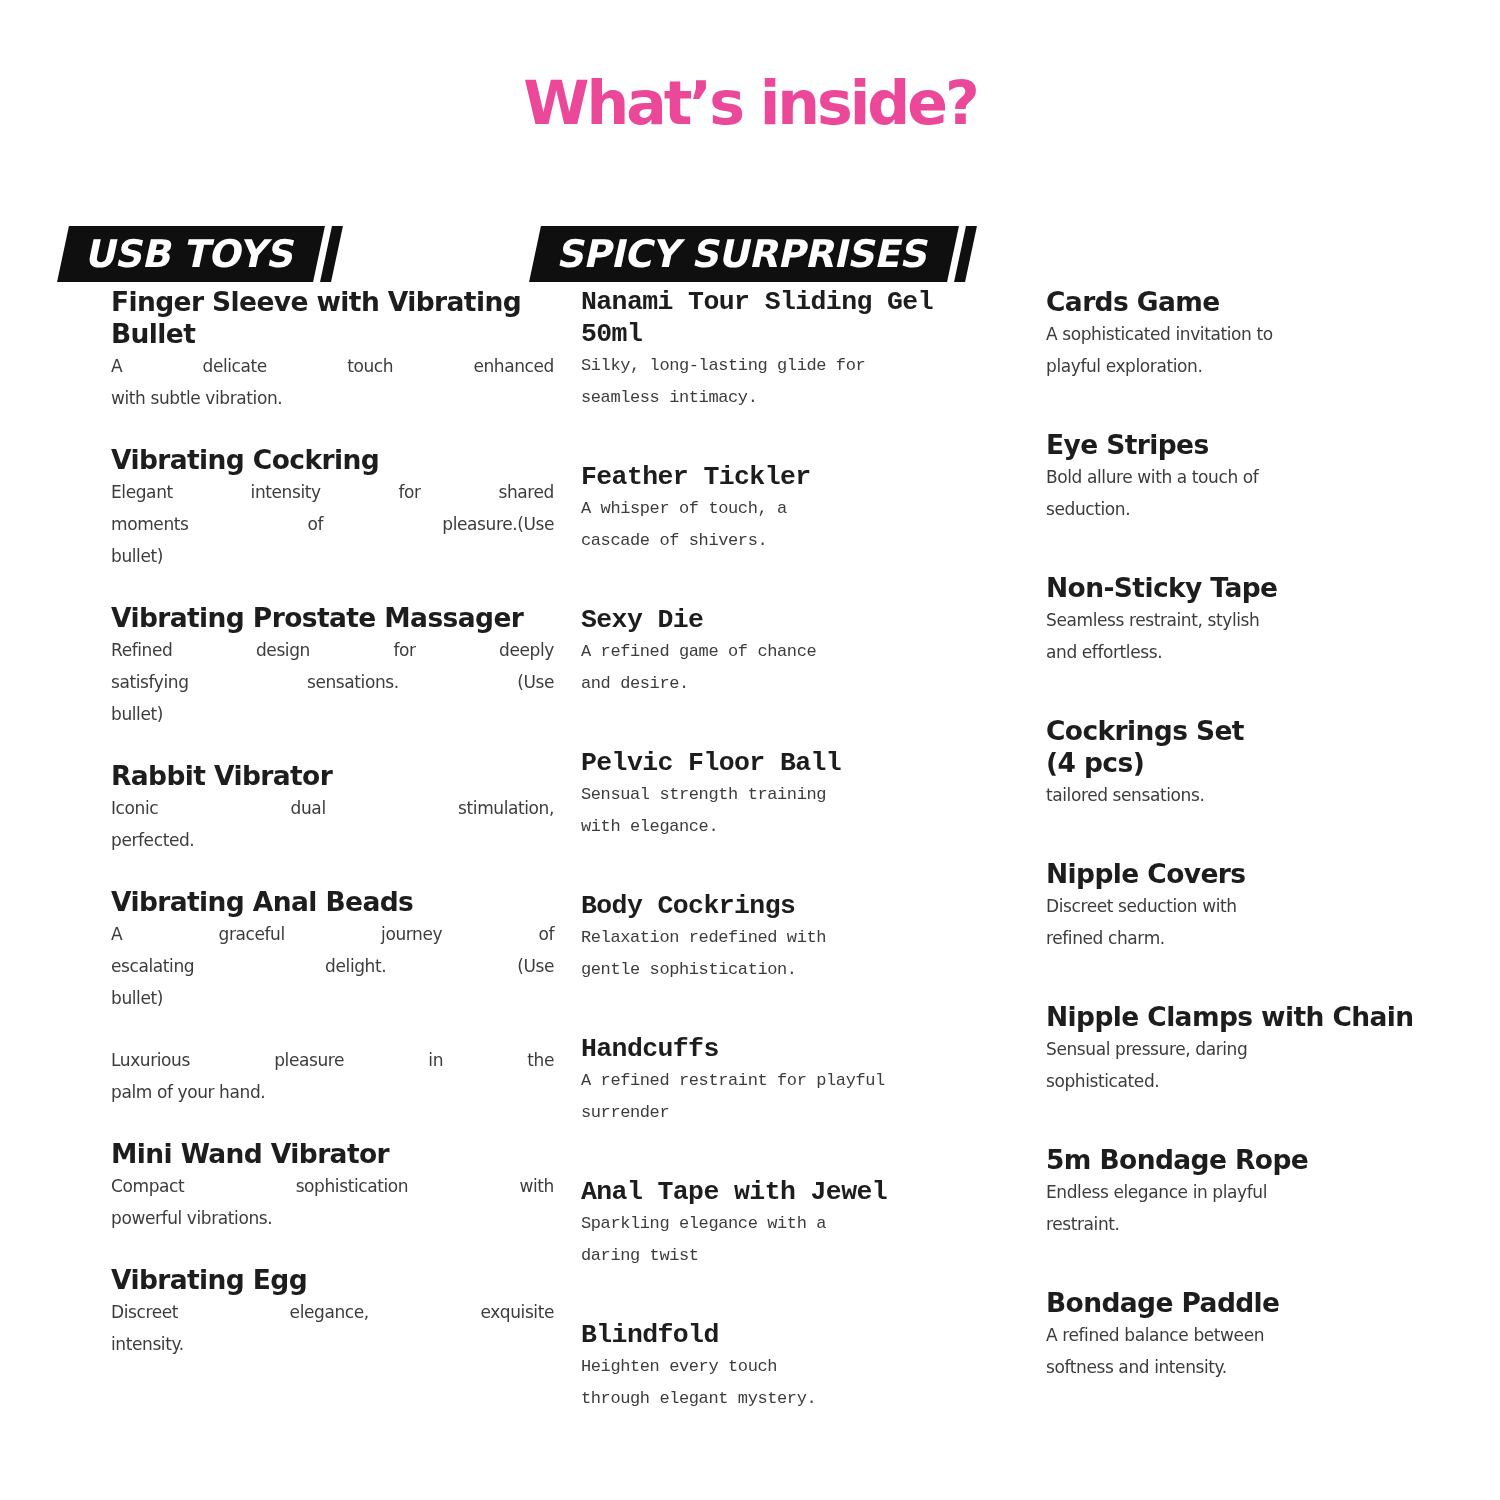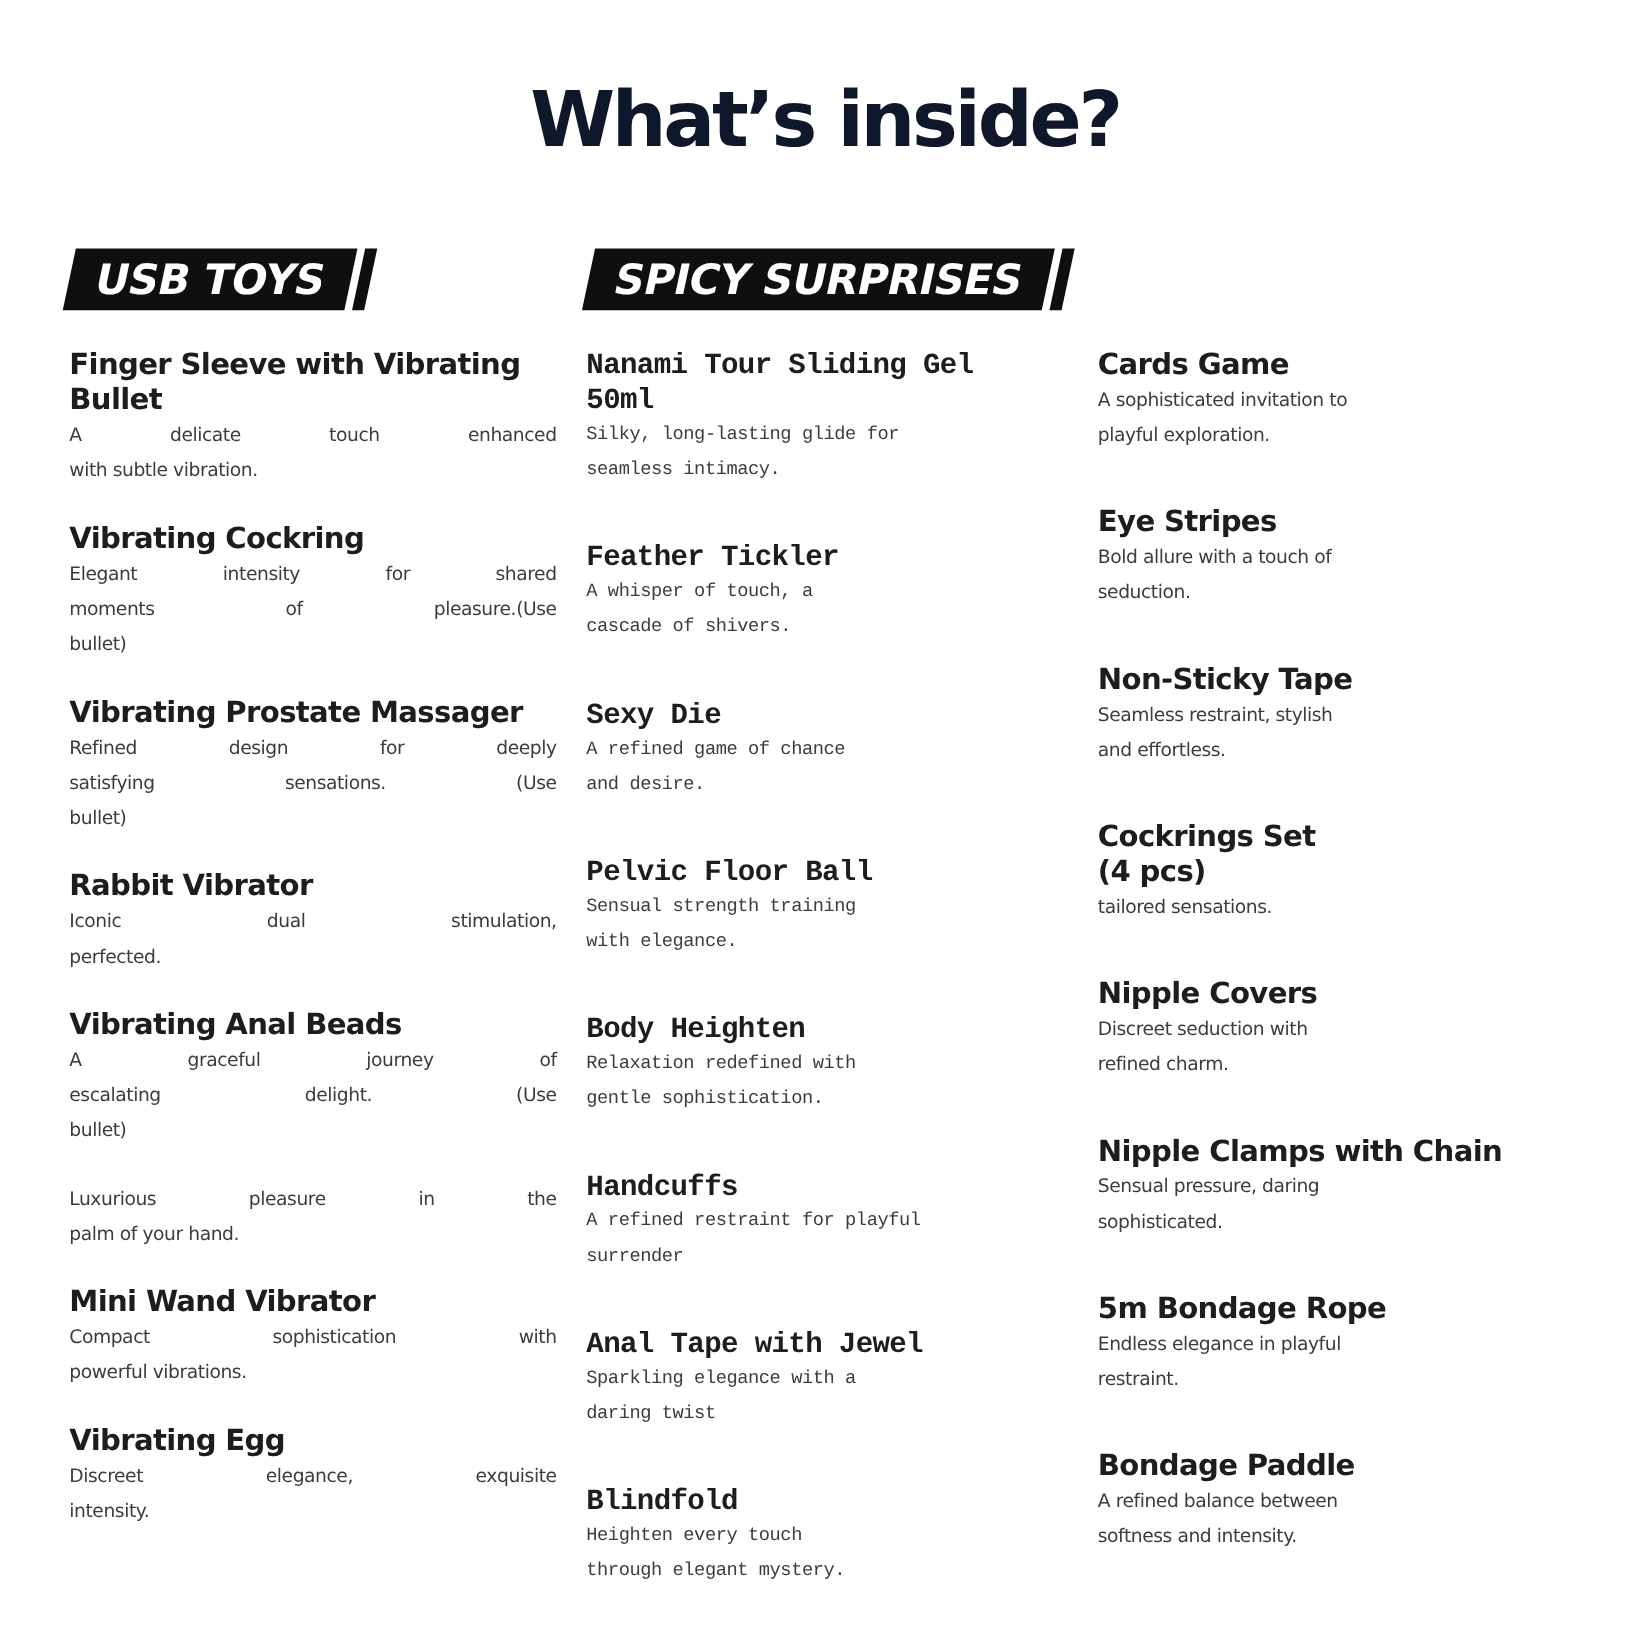--- a/index.html
+++ b/index.html
@@ -7,24 +7,24 @@
     width: 1500px; height: 1500px;
     background: #ffffff;
     font-family: "DejaVu Sans", "Liberation Sans", sans-serif;
     position: relative;
     overflow: hidden;
   }
   .page-title {
     position: absolute;
     top: 68px; left: 0; right: 0;
     text-align: center;
-    font-size: 70px;
+    font-size: 60px;
     font-weight: bold;
     letter-spacing: -3px;
-    color: #0f172a;
+    color: #ec4899;
   }
   .banner-group {
     position: absolute;
     top: 226px;
     display: flex;
     align-items: stretch;
     height: 56px;
   }
   .banner-group.usb { left: 63px; }
   .banner-group.spicy { left: 535px; }
@@ -41,21 +41,22 @@
     white-space: pre;
   }
   .banner-slash {
     background: #0f0f0f;
     transform: skewX(-12deg);
     width: 11px;
     margin-left: 7px;
   }
   .column {
     position: absolute;
-    top: 316px;
+    top: 286px;
+    margin-left: 48px;
   }
   .col-0 { left: 63px;  width: 443px; }
   .col-1 { left: 533px; width: 436px; font-family: Liberation Mono, monospace; }
   .col-2 { left: 998px; width: 448px; }
   .item { margin-bottom: 30px; }
   .col-1 .item, .col-2 .item { margin-bottom: 47px; }
   .item-title {
     font-weight: bold;
     font-size: 26.5px;
     line-height: 32px;
@@ -176,21 +177,21 @@
       </div>
     </div>
     <div class="item">
       <div class="item-title">Pelvic Floor Ball</div>
       <div class="item-desc">
         <div class="desc-line">Sensual strength training</div>
         <div class="desc-line">with elegance.</div>
       </div>
     </div>
     <div class="item">
-      <div class="item-title">Body Heighten</div>
+      <div class="item-title">Body Cockrings</div>
       <div class="item-desc">
         <div class="desc-line">Relaxation redefined with</div>
         <div class="desc-line">gentle sophistication.</div>
       </div>
     </div>
     <div class="item">
       <div class="item-title">Handcuffs</div>
       <div class="item-desc">
         <div class="desc-line">A refined restraint for playful</div>
         <div class="desc-line">surrender</div>

